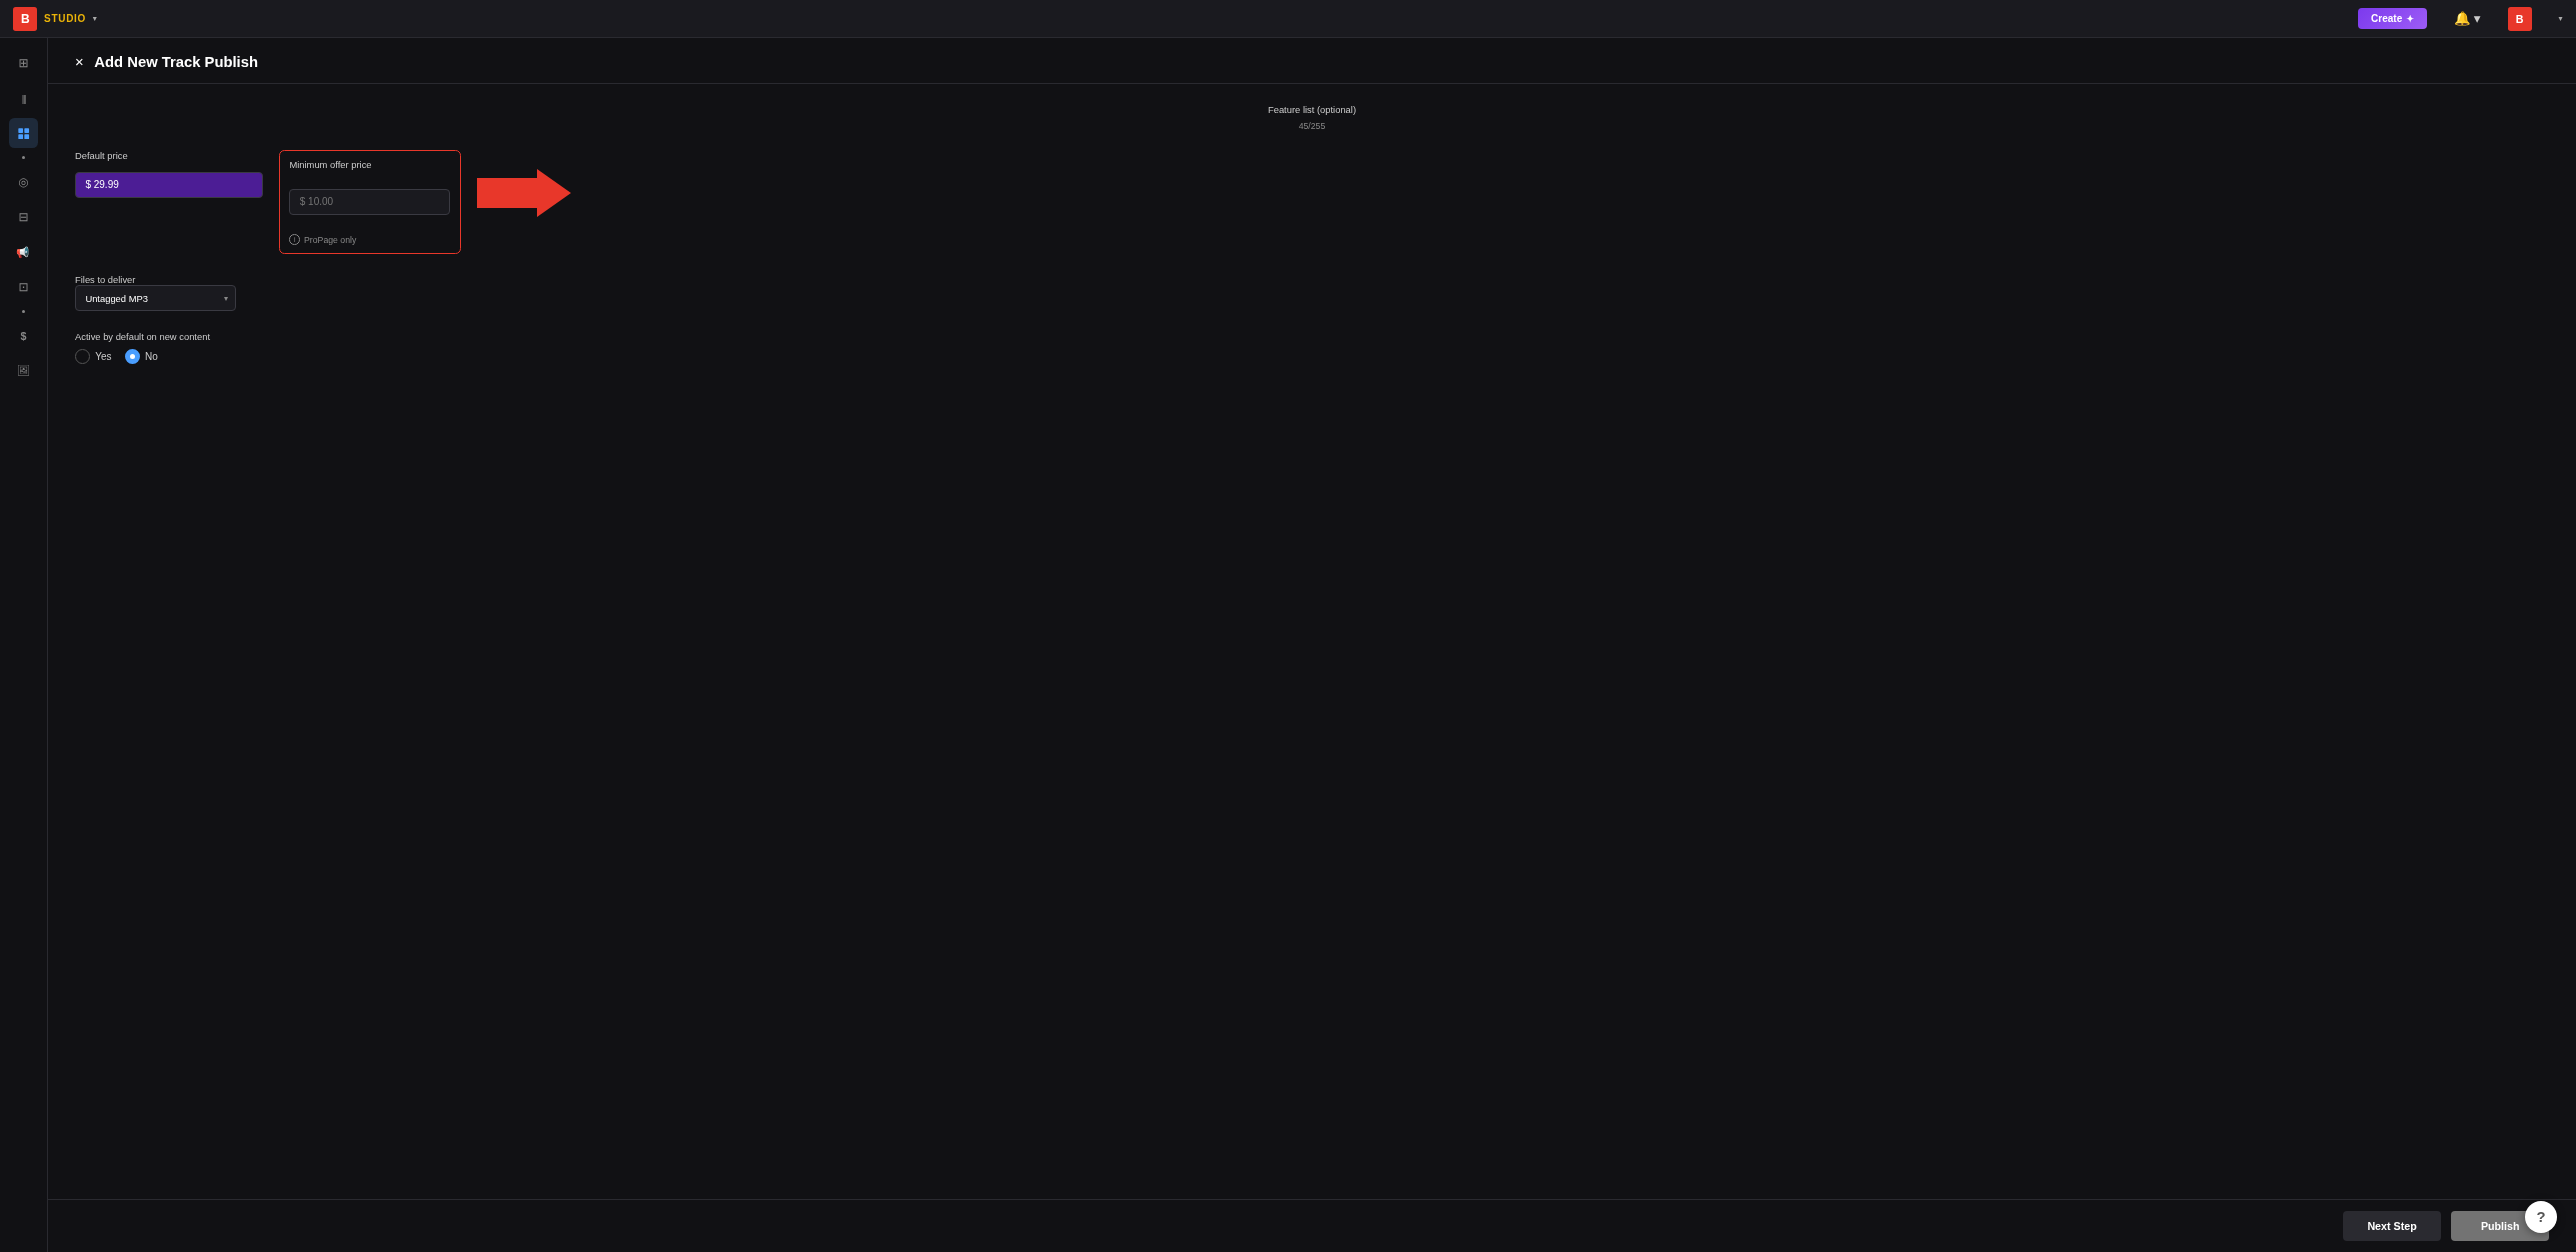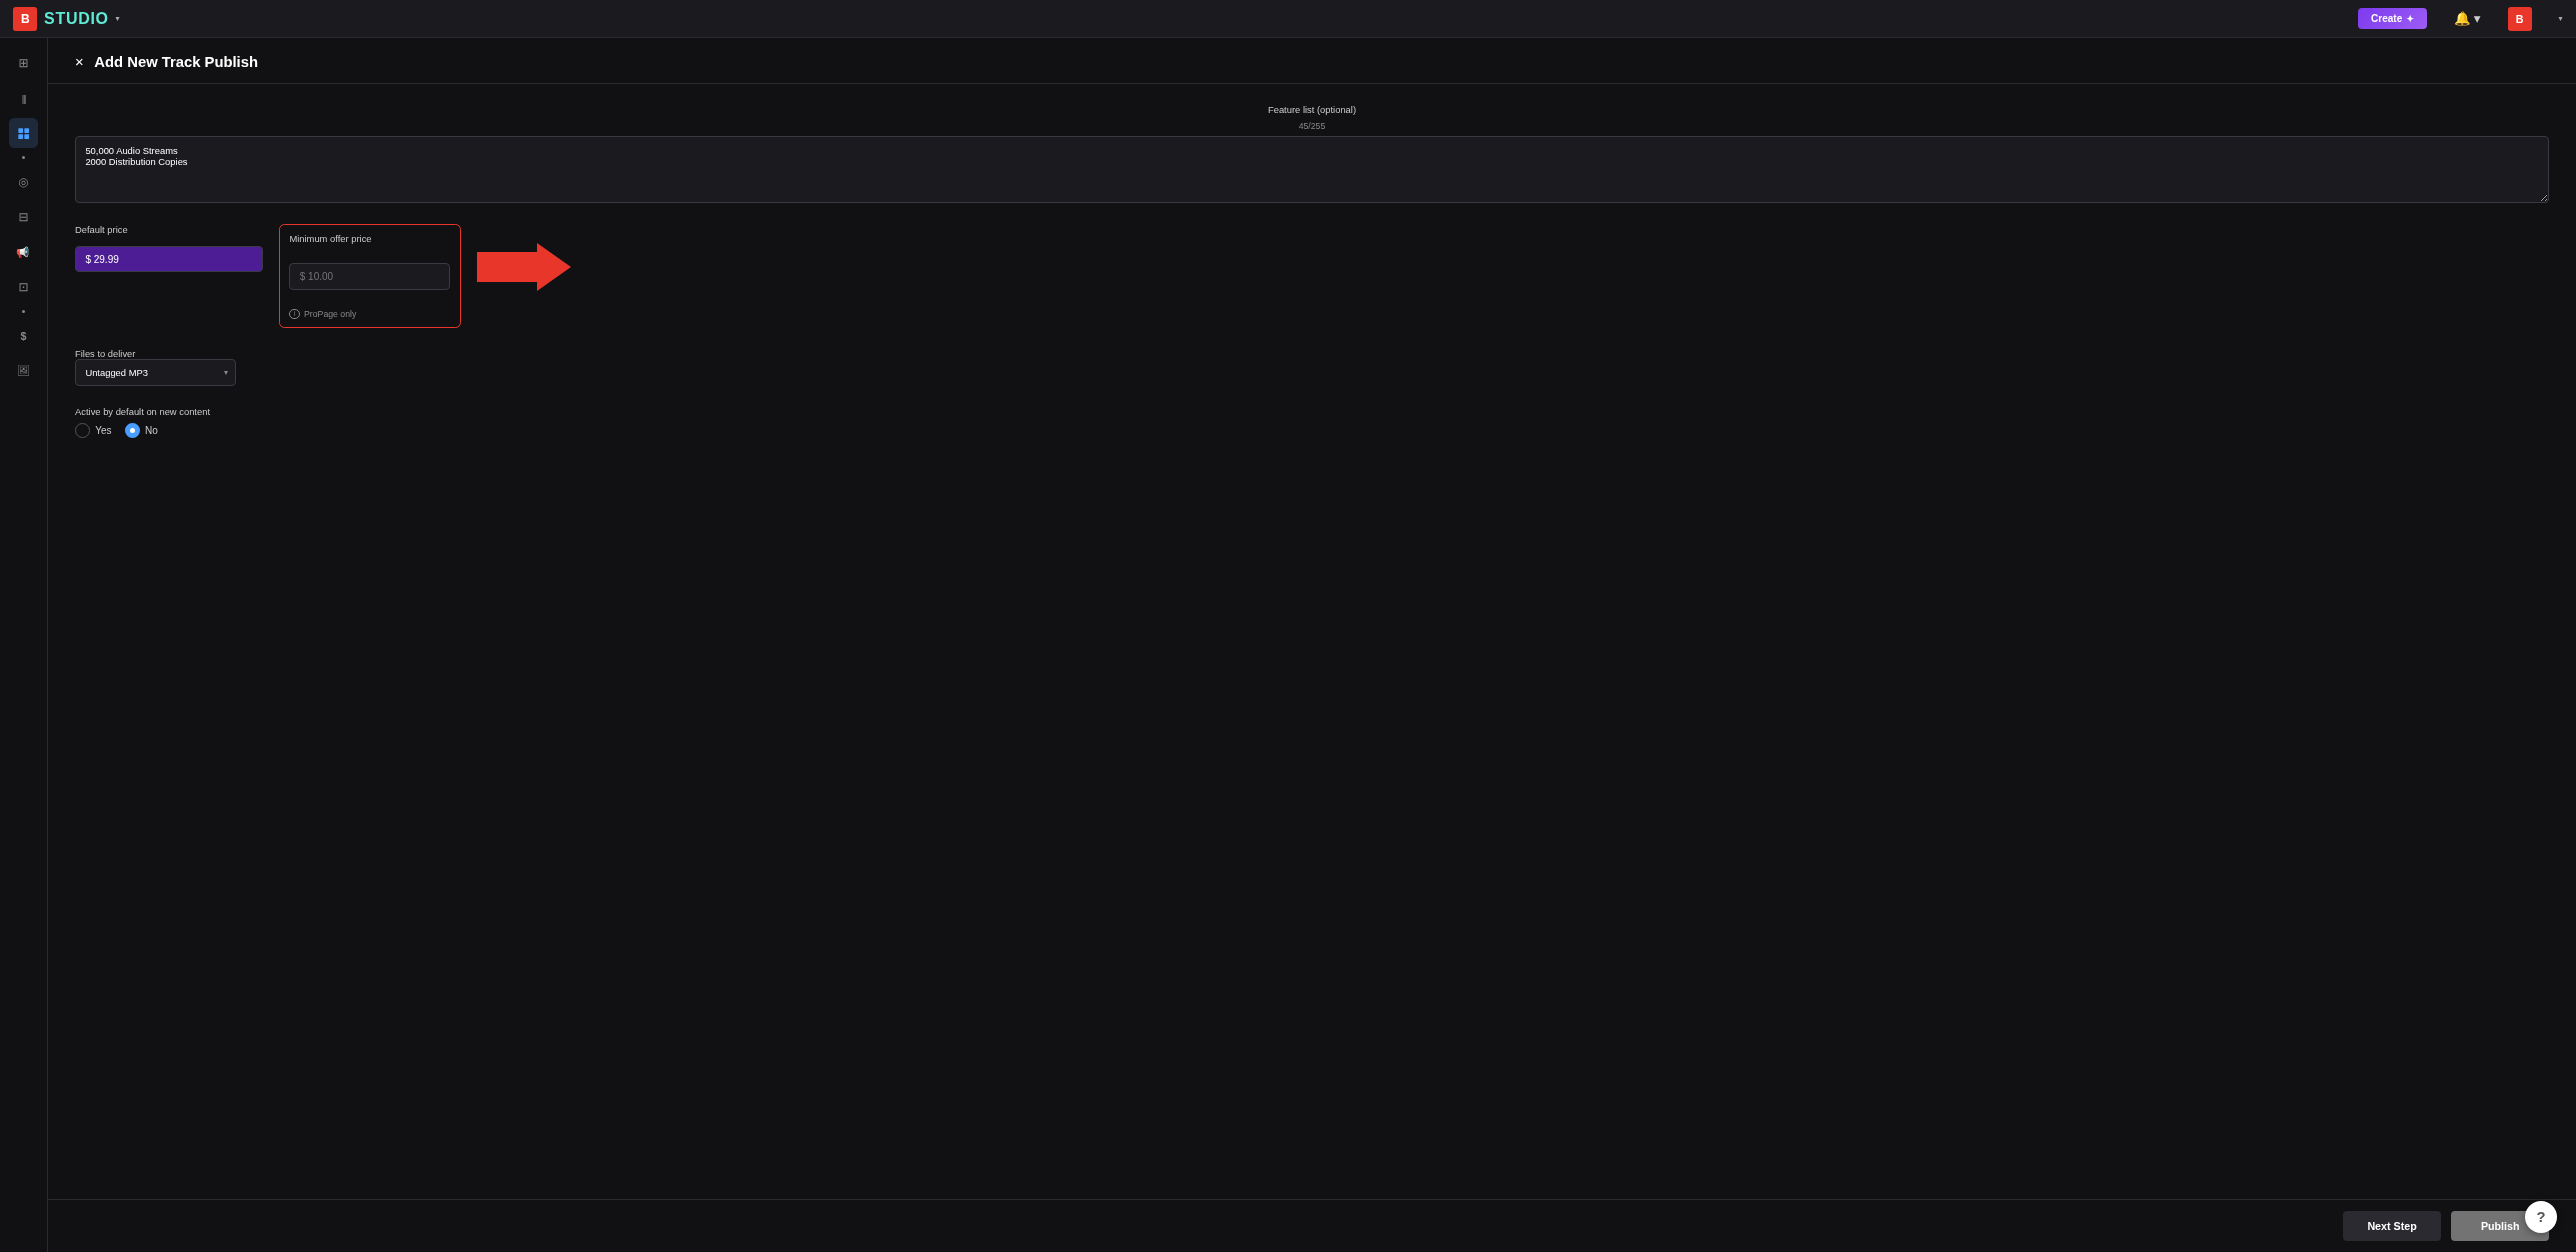--- a/index.html
+++ b/index.html
@@ -32,23 +32,23 @@
       height: 24px;
       display: flex;
       align-items: center;
       justify-content: center;
       border-radius: 2.7px;
       font-weight: bold;
       font-size: 12px;
       color: #fff;
     }
     .studio-label {
-      font-size: 16px;
+      font-size: 10px;
       font-weight: 600;
-      color: #5eead4;
+      color: #eab308;
       letter-spacing: 0.7px;
     }
     .chevron-down {
       color: #aaa;
       font-size: 8px;
     }
     .topnav-right {
       display: flex;
       align-items: center;
       gap: 27px;
@@ -451,22 +451,20 @@
         <h1 class="dialog-title">Add New Track Publish</h1>
       </div>
 
       <div class="dialog-body">
 
         <div>
           <div style="display:flex;justify-content:space-between;align-items:center;margin-bottom:5.4px;flex-direction:column;">
             <label class="field-label">Feature list (optional)</label>
             <span class="char-count">45/255</span>
           </div>
-          <textarea class="feature-textarea" rows="4" style="">50,000 Audio Streams
-2000 Distribution Copies</textarea>
         </div>
 
         <div class="price-row">
 
           <div class="price-col">
             <label class="field-label">Default price</label>
             <input class="price-input" type="text" value="$ 29.99" style="">
           </div>
 
           <div class="price-col">

